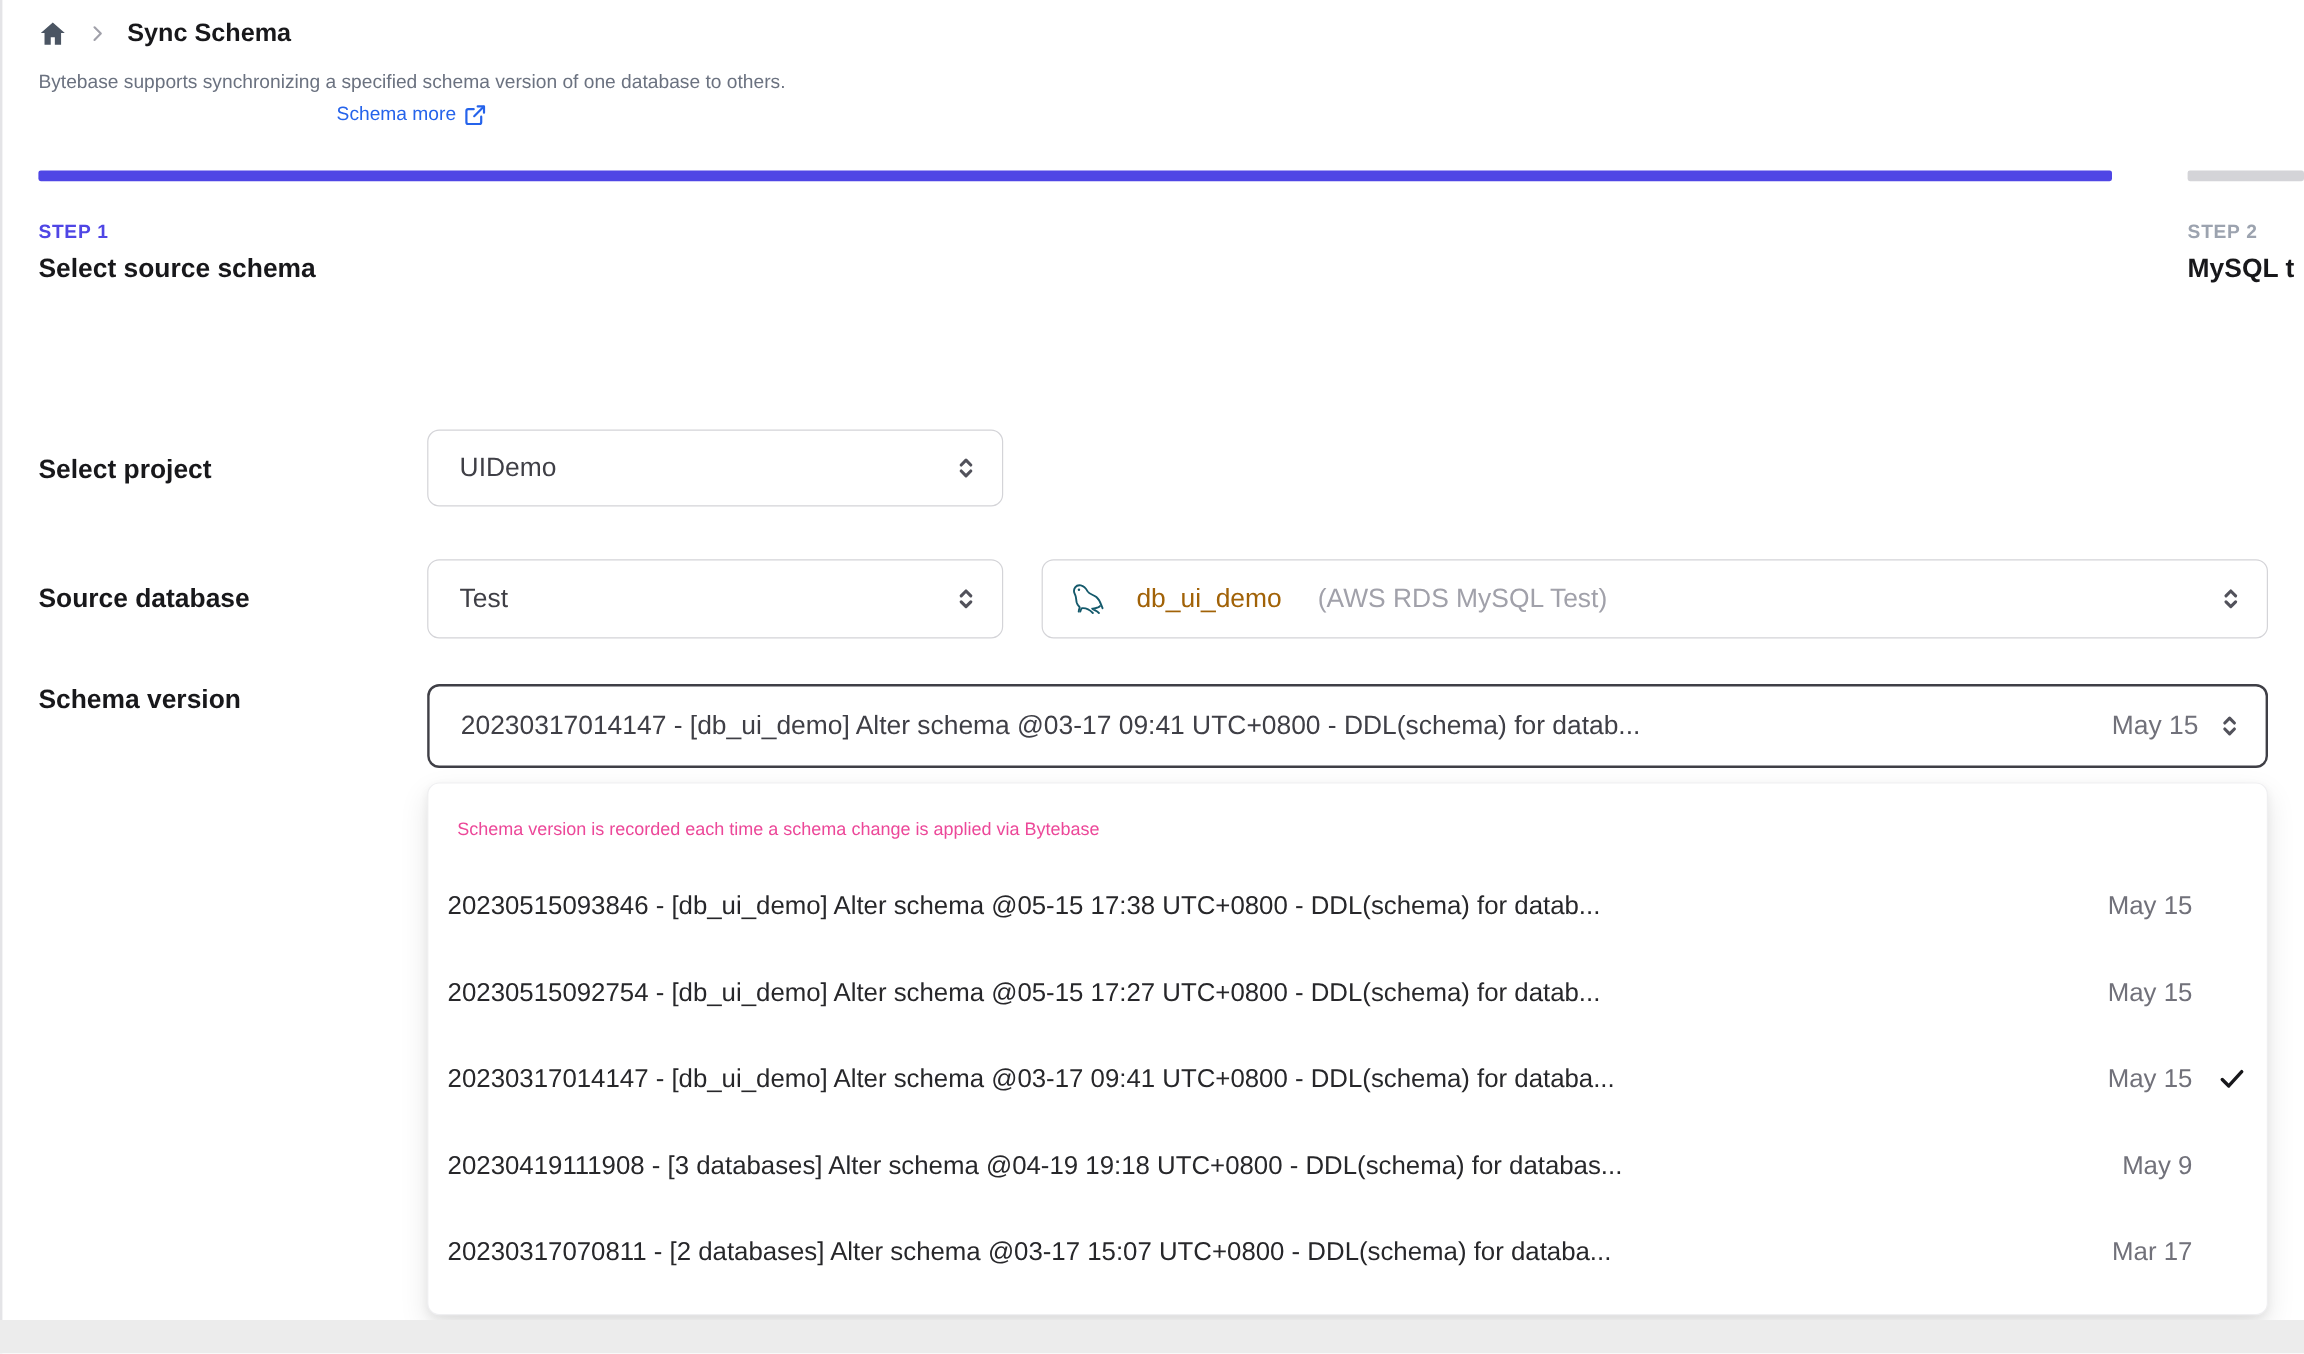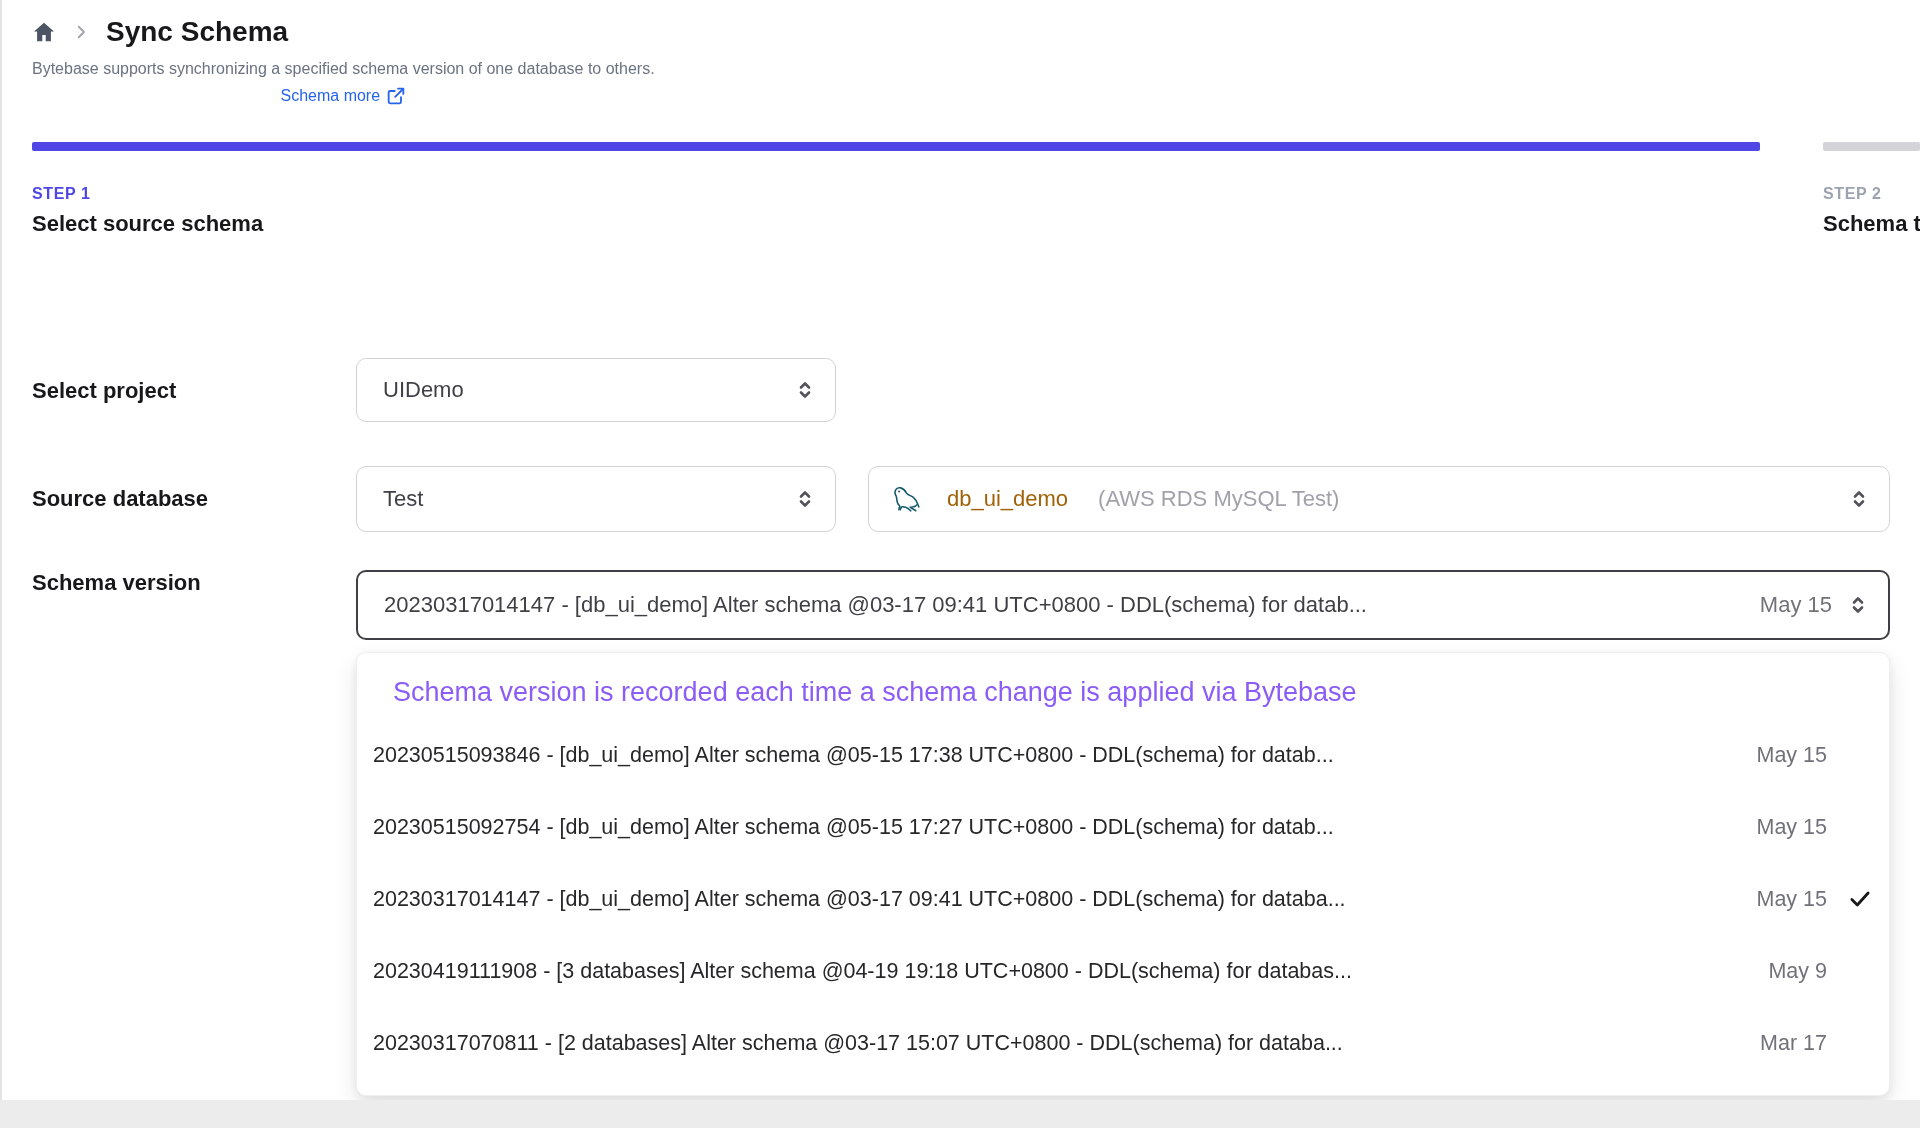--- a/index.html
+++ b/index.html
@@ -13,21 +13,21 @@
   }
   .left-edge {
     position: absolute; left: 0; top: 0; width: 2px; height: 1128px;
     background: #e4e4e7;
   }
   
   .breadcrumb {
     position: absolute; left: 32px; top: 16px;
     display: flex; align-items: center; gap: 16px;
   }
-  .crumb-title { font-size: 28px; font-weight: 600; color: #18181b; }
+  .crumb-title { font-size: 21px; font-weight: 600; color: #18181b; }
   
   .intro {
     position: absolute; left: 32px; top: 60px;
     font-size: 16px; color: #6b7280;
     display: flex; align-items: center; gap: 8px; white-space: nowrap; flex-direction: column;
   }
   .learn-more {
     color: #2563eb; cursor: pointer;
     display: inline-flex; align-items: center; gap: 6px;
   }
@@ -79,22 +79,22 @@
   .panel {
     position: absolute; left: 356px; top: 652px; width: 1534px; height: 444px;
     background: #fff;
     border: 1px solid #efeff1;
     border-radius: 10px;
     box-shadow: 0 10px 24px rgba(0,0,0,0.10), 0 3px 8px rgba(0,0,0,0.06);
     padding-top: 24px;
     overflow: hidden;
   }
   .panel-hint {
-    padding: 0 36px; height: 34px; line-height: 30px;
-    font-size: 27px; color: #8b5cf6;
+    padding: 0 24px; height: 34px; line-height: 30px;
+    font-size: 15px; color: #ec4899;
     margin-bottom: 8px;
     white-space: nowrap; overflow: hidden;
   }
   .option-row {
     height: 72px; padding: 0 16px;
     display: flex; align-items: center;
     font-size: 21.5px; color: #27272a;
     cursor: pointer;
   }
   .opt-text { flex: 1; min-width: 0; white-space: nowrap; overflow: hidden; }
@@ -142,21 +142,21 @@
 
 <div class="bar bar-active"></div>
 <div class="bar bar-next"></div>
 
 <div class="step-block step-1">
   <div class="step-label">STEP 1</div>
   <div class="step-title">Select source schema</div>
 </div>
 <div class="step-block step-2">
   <div class="step-label">STEP 2</div>
-  <div class="step-title">Schema t</div>
+  <div class="step-title">MySQL t</div>
 </div>
 
 <div class="field-label lbl-project">Select project</div>
 <div class="field-label lbl-source">Source database</div>
 <div class="field-label lbl-version">Schema version</div>
 
 <div class="select-box sel-project">
   <span class="sel-value grow">UIDemo</span>
   <span class="selector-icon">
     <svg width="24" height="24" viewBox="0 0 24 24" fill="none" stroke="#52525b" stroke-width="2.6" stroke-linecap="round" stroke-linejoin="round">

